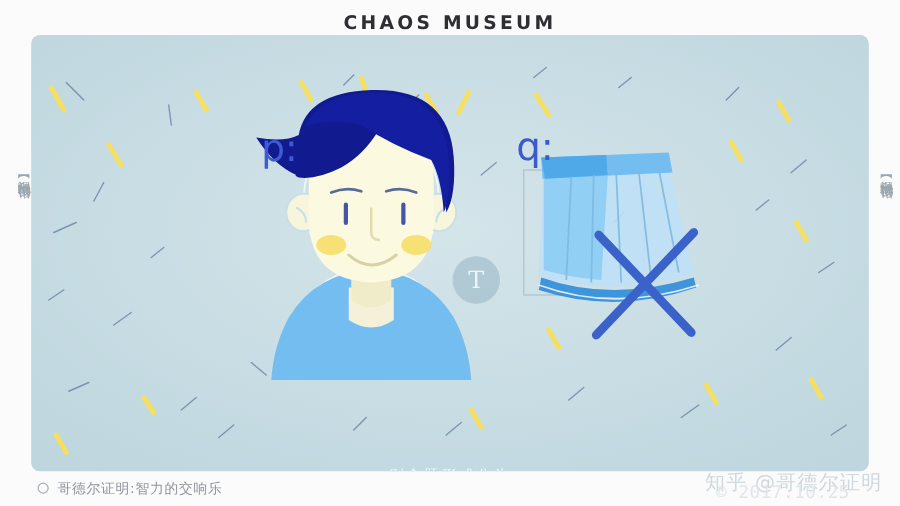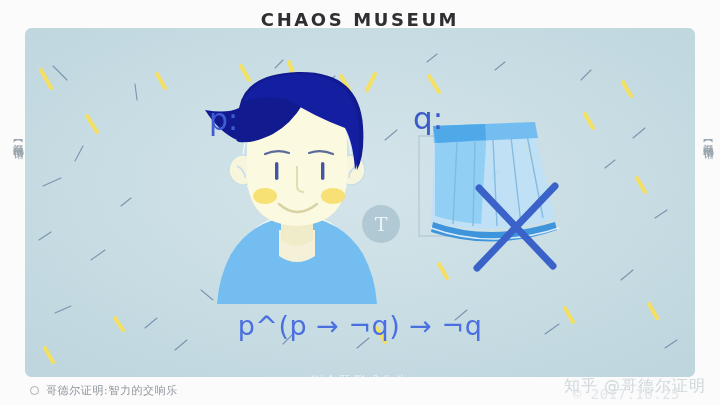--- a/index.html
+++ b/index.html
@@ -6,21 +6,21 @@
   body{
     width:720px;height:405px;
     background:#fbfbfb;
     font-family:"Liberation Sans","DejaVu Sans",sans-serif;
     overflow:hidden;position:relative;
   }
   
   .header-title{
     position:absolute;top:9px;left:0;width:720px;
     text-align:center;
-    font-size:18px;font-weight:700;letter-spacing:2.6px;
+    font-size:15px;font-weight:700;letter-spacing:2.6px;
     color:#2f2f33;
     font-family:"DejaVu Sans",sans-serif;
   }
   
   .card{
     position:absolute;left:25px;top:28px;width:670px;height:349px;
     background:#cadee4;border-radius:7px;overflow:hidden;
   }
   .card-glow{
     position:absolute;inset:0;
@@ -230,21 +230,20 @@
         <line x1="138" y1="80" x2="60" y2="162"></line>
       </g>
     </g>
   </svg>
 
   <div class="lbl-p">p:</div>
   <div class="lbl-q">q:</div>
 
   <div class="t-badge">T</div>
 
-  <div class="formula">p^(p → ¬q) → ¬q</div>
   <div class="subtitle">则命题形式化为</div>
 </div>
 
 <div class="side-label left">【混乱博物馆】</div>
 <div class="side-label right">【混乱博物馆】</div>
 
 <div class="footer">
   <div class="footer-caption">
     <span class="dot-ring"></span>
     <span>哥德尔证明:智力的交响乐</span>

